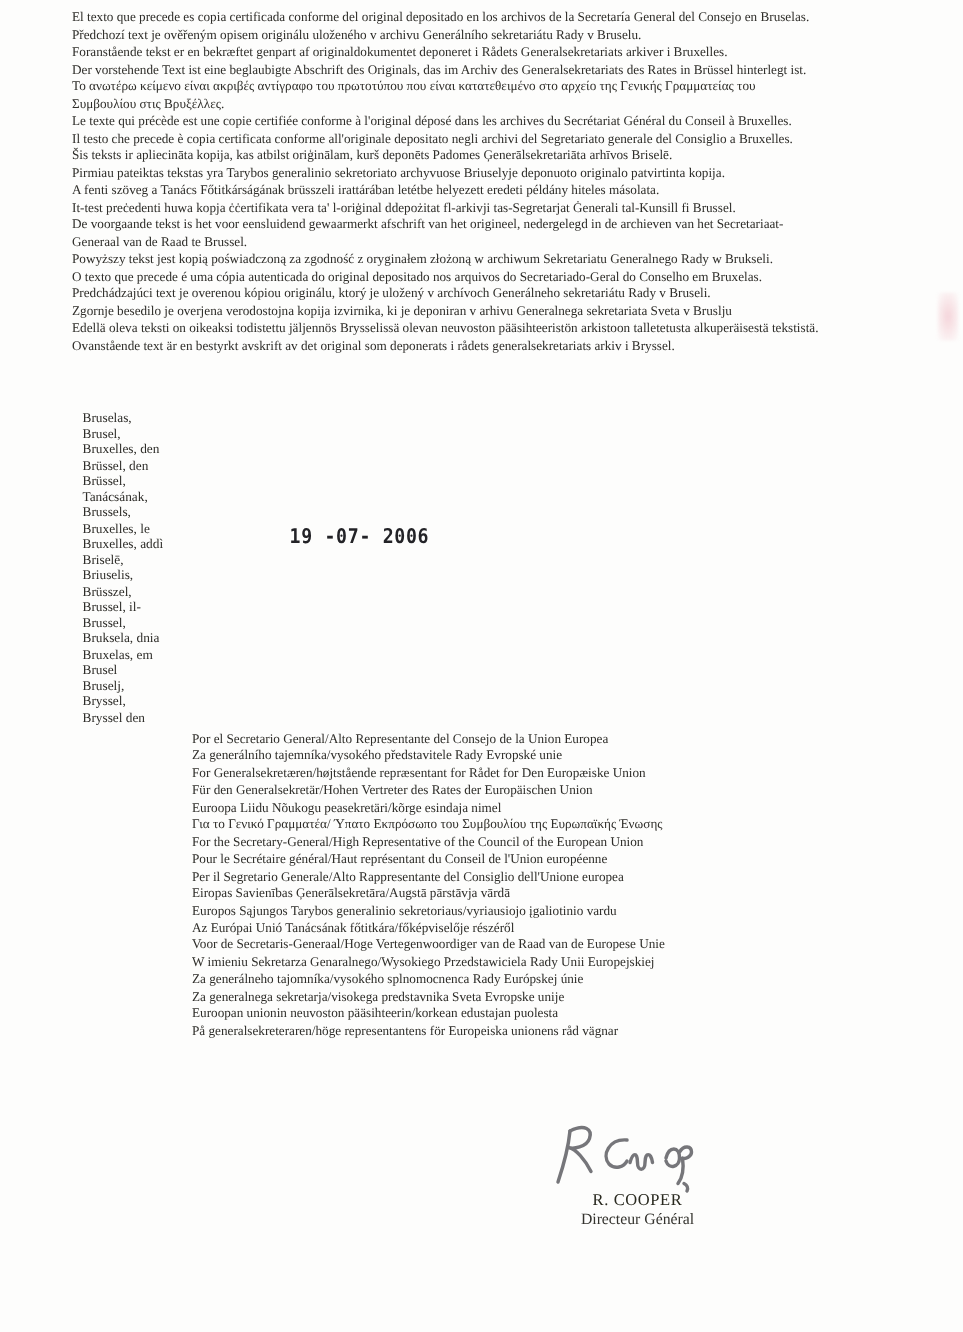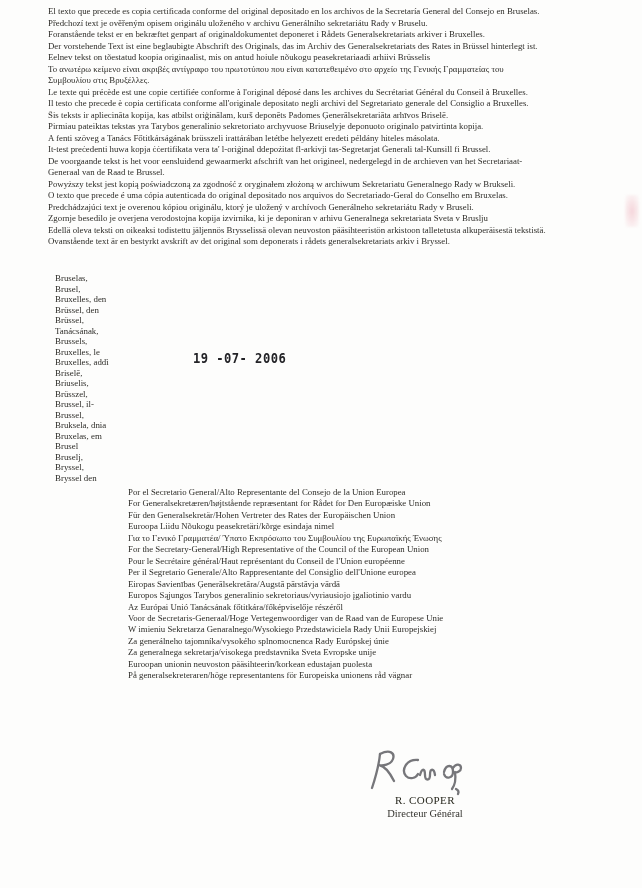--- a/index.html
+++ b/index.html
@@ -48,21 +48,20 @@
 </head>
 <body>
 
 <div class="page">
 
   <div class="block certification">
       <div class="line">El texto que precede es copia certificada conforme del original depositado en los archivos de la Secretaría General del Consejo en Bruselas.</div>
       <div class="line">Předchozí text je ověřeným opisem originálu uloženého v archivu Generálního sekretariátu Rady v Bruselu.</div>
       <div class="line">Foranstående tekst er en bekræftet genpart af originaldokumentet deponeret i Rådets Generalsekretariats arkiver i Bruxelles.</div>
       <div class="line">Der vorstehende Text ist eine beglaubigte Abschrift des Originals, das im Archiv des Generalsekretariats des Rates in Brüssel hinterlegt ist.</div>
-      <div class="line">Eelnev tekst on tõestatud koopia originaalist, mis on antud hoiule nõukogu peasekretariaadi arhiivi Brüsselis</div>
       <div class="line">Το ανωτέρω κείμενο είναι ακριβές αντίγραφο του πρωτοτύπου που είναι κατατεθειμένο στο αρχείο της Γενικής Γραμματείας του</div>
       <div class="line">Συμβουλίου στις Βρυξέλλες.</div>
       <div class="line">Le texte qui précède est une copie certifiée conforme à l'original déposé dans les archives du Secrétariat Général du Conseil à Bruxelles.</div>
       <div class="line">Il testo che precede è copia certificata conforme all'originale depositato negli archivi del Segretariato generale del Consiglio a Bruxelles.</div>
       <div class="line">Šis teksts ir apliecināta kopija, kas atbilst oriģinālam, kurš deponēts Padomes Ģenerālsekretariāta arhīvos Briselē.</div>
       <div class="line">Pirmiau pateiktas tekstas yra Tarybos generalinio sekretoriato archyvuose Briuselyje deponuoto originalo patvirtinta kopija.</div>
       <div class="line">A fenti szöveg a Tanács Főtitkárságának brüsszeli irattárában letétbe helyezett eredeti példány hiteles másolata.</div>
       <div class="line">It-test preċedenti huwa kopja ċċertifikata vera ta' l-oriġinal ddepożitat fl-arkivji tas-Segretarjat Ġenerali tal-Kunsill fi Brussel.</div>
       <div class="line">De voorgaande tekst is het voor eensluidend gewaarmerkt afschrift van het origineel, nedergelegd in de archieven van het Secretariaat-</div>
       <div class="line">Generaal van de Raad te Brussel.</div>
@@ -94,20 +93,21 @@
       <div class="line">Brusel</div>
       <div class="line">Bruselj,</div>
       <div class="line">Bryssel,</div>
       <div class="line">Bryssel den</div>
     </div>
 
   <div class="stamp">19 -07- 2006</div>
 
   <div class="block signatories">
       <div class="line">Por el Secretario General/Alto Representante del Consejo de la Union Europea</div>
+      <div class="line">Za generálního tajemníka/vysokého představitele Rady Evropské unie</div>
       <div class="line">For Generalsekretæren/højtstående repræsentant for Rådet for Den Europæiske Union</div>
       <div class="line">Für den Generalsekretär/Hohen Vertreter des Rates der Europäischen Union</div>
       <div class="line">Euroopa Liidu Nõukogu peasekretäri/kõrge esindaja nimel</div>
       <div class="line">Για το Γενικό Γραμματέα/ Ύπατο Εκπρόσωπο του Συμβουλίου της Ευρωπαϊκής Ένωσης</div>
       <div class="line">For the Secretary-General/High Representative of the Council of the European Union</div>
       <div class="line">Pour le Secrétaire général/Haut représentant du Conseil de l'Union européenne</div>
       <div class="line">Per il Segretario Generale/Alto Rappresentante del Consiglio dell'Unione europea</div>
       <div class="line">Eiropas Savienības Ģenerālsekretāra/Augstā pārstāvja vārdā</div>
       <div class="line">Europos Sąjungos Tarybos generalinio sekretoriaus/vyriausiojo įgaliotinio vardu</div>
       <div class="line">Az Európai Unió Tanácsának főtitkára/főképviselője részéről</div>

